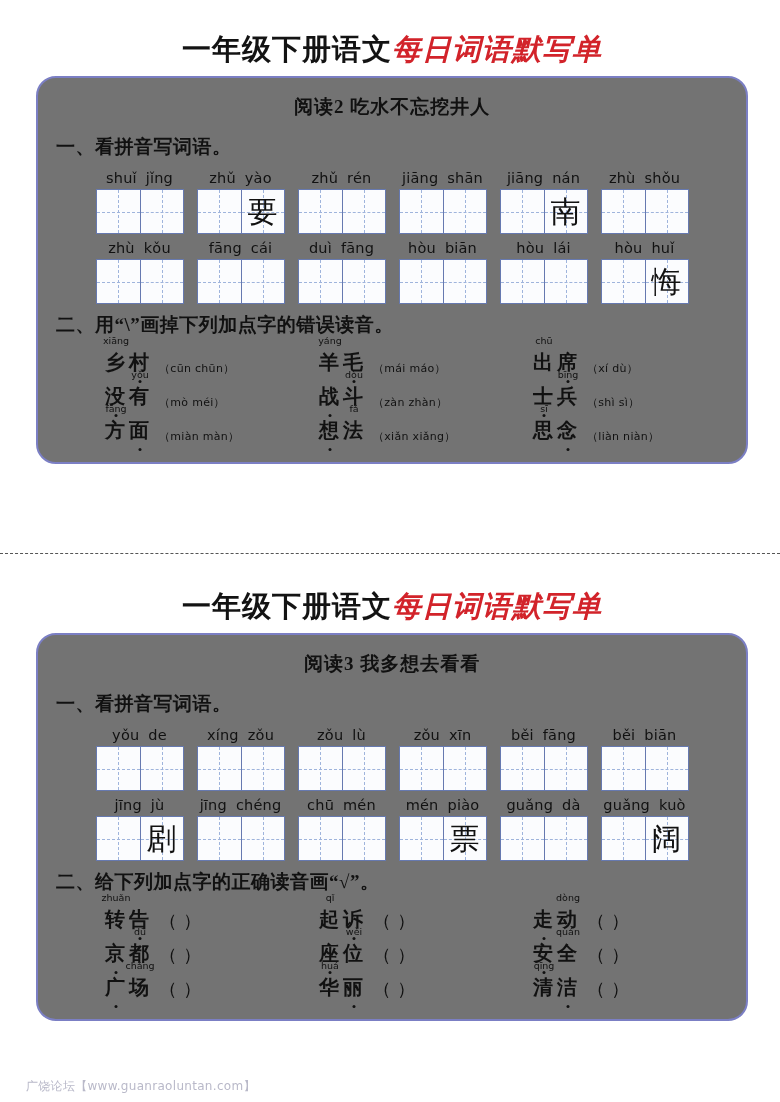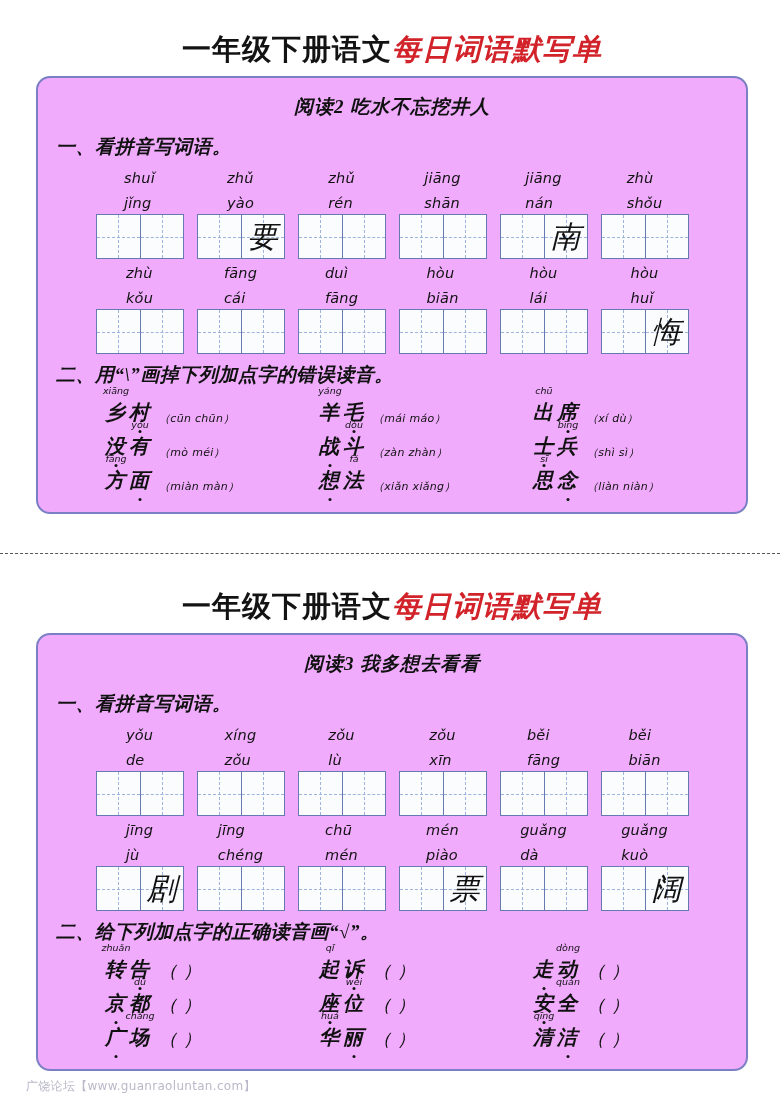--- a/index.html
+++ b/index.html
@@ -28,25 +28,24 @@
     padding-bottom:6px;
     white-space:nowrap;
   }
   .title .blk{color:#131313;}
   .title .red{color:#d2232a;font-style:italic;}
 
   
   .panel{
     margin:0 34px;
     border:2px solid #7b7fc4;
-    border-radius:14px;
+    border-radius:20px;
     box-sizing:border-box;
     padding:10px 0 14px 0;
-    background:#f0abfc;
-    font-style:italic;
+    background:#737373;
   }
   .panel-title{
     text-align:center;
     font-family:"Liberation Serif","DejaVu Serif",serif;
     font-weight:bold;
     font-size:19px;
     letter-spacing:1px;
     padding:6px 0 10px 0;
   }
 
@@ -69,21 +68,20 @@
   .word-cell{display:flex;flex-direction:column;align-items:center;}
   .pinyin{
     font-family:"DejaVu Sans",sans-serif;
     font-size:14.5px;
     letter-spacing:0.2px;
     color:#111;
     margin-bottom:3px;
     display:flex;
     gap:9px;
     white-space:nowrap;
-    flex-direction:column;
   }
   .tian{
     display:flex;
     border:1.4px solid #6679b0;
     background:#fbfcfe;
   }
   .tian .box{
     width:43px;height:43px;
     position:relative;
     box-sizing:border-box;

